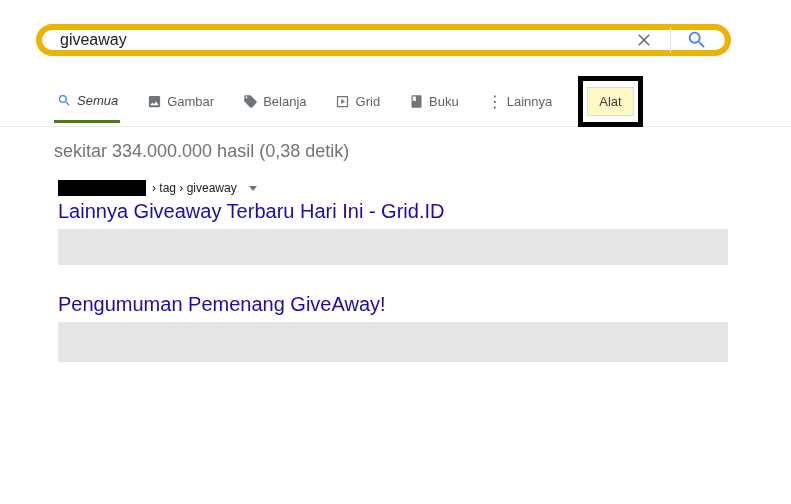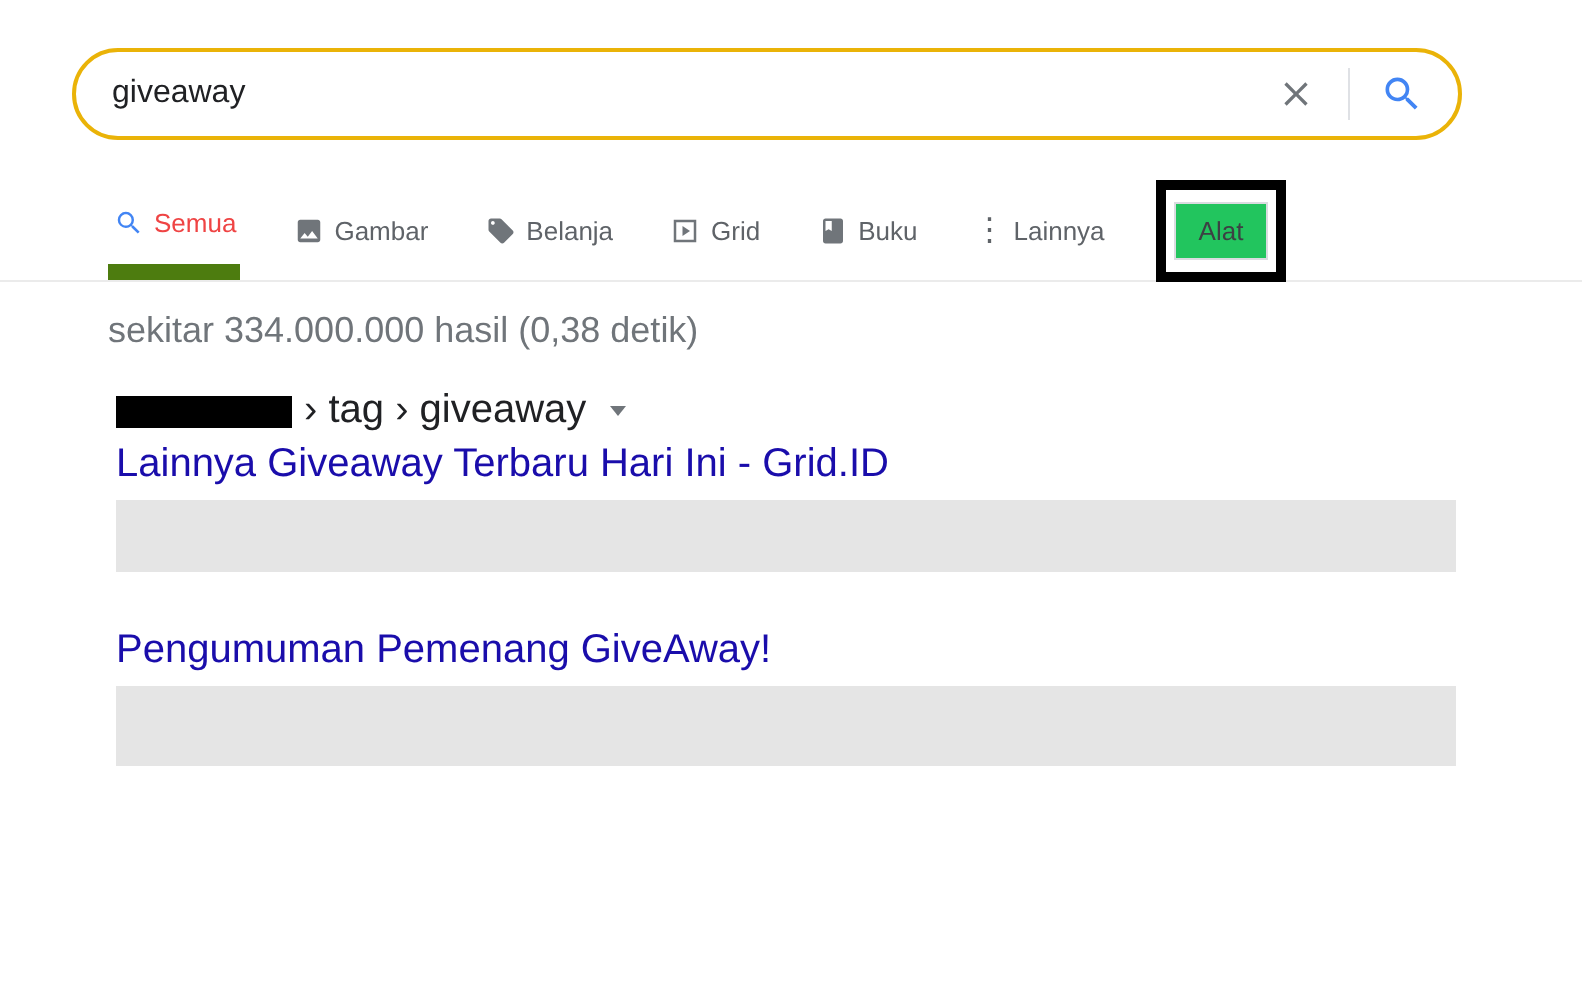--- a/index.html
+++ b/index.html
@@ -1,22 +1,22 @@
 <!DOCTYPE html>
 <html><head>
   <meta charset="utf-8">
   <style>
     * { box-sizing: border-box; margin: 0; padding: 0; }
     body { font-family: Arial, sans-serif; background: white; width: 791px; }
     
     .search-container { padding: 24px 36px 0 36px; }
     .search-box {
       display: flex; align-items: center;
-      border: 2px solid #eab308; border-radius: 24px;
-      height: 46px; padding: 0 8px 0 18px;
+      border: 6px solid #eab308; border-radius: 24px;
+      height: 32px; padding: 0 8px 0 18px;
       width: 695px;
     }
     .search-input {
       flex: 1; border: none; outline: none;
       font-size: 16px; color: #202124;
     }
     .clear-btn {
       width: 40px; height: 40px; display: flex;
       align-items: center; justify-content: center;
       cursor: pointer; color: #70757a; font-size: 22px;
@@ -34,47 +34,47 @@
     .tabs-wrap { margin-top: 20px; }
     .tabs {
       display: flex; align-items: center; gap: 24px;
       padding: 0 18px 0 18px;
     }
     .tab {
       display: flex; align-items: center; gap: 5px;
       color: #5f6368; font-size: 13px;
       padding: 12px 2px; cursor: pointer;
     }
-    .tab.active { color: #ef4444; border-bottom: 8px solid #4d7c0f; }
+    .tab.active { color: #404040; border-bottom: 3px solid #4d7c0f; font-style: italic; }
     .tab-icon { width: 16px; height: 16px; display:inline-flex; align-items:center; justify-content:center; }
     .dots-icon { color: #5f6368; font-size: 16px; line-height:1; letter-spacing:-1px; }
     .alat-wrap {
       border: 5px solid black;
       padding: 6px 4px;
       display: inline-flex;
     }
     .alat-btn {
-      background: #22c55e; border: 1px solid #dadce0;
+      background: #fef9c3; border: 1px solid #dadce0;
       padding: 6px 11px; font-size: 13px; color: #3c4043;
       cursor: pointer;
     }
     .hr { border: none; border-top: 1px solid #ebebeb; margin-top: -1px; }
     
     .stats {
       color: #70757a; font-size: 18px;
       padding: 14px 0 0 54px;
     }
     
     .results { padding: 18px 0 0 58px; }
     .result { margin-bottom: 28px; width: 670px; }
     .cite-row { display: flex; align-items: center; gap: 6px; margin-bottom: 4px; }
     .redact { background: black; display: inline-block; }
     .redact.r1 { width: 88px; height: 16px; }
     .redact.r2 { width: 184px; height: 16px; }
-    .breadcrumb { color: #202124; font-size: 20px; }
+    .breadcrumb { color: #202124; font-size: 12px; }
     .caret-down {
       width: 0; height: 0; display: inline-block;
       border-left: 4px solid transparent;
       border-right: 4px solid transparent;
       border-top: 5px solid #70757a;
       margin-left: 6px; vertical-align: middle;
     }
     .title {
       color: #1a0dab; font-size: 20px;
       cursor: pointer; display: inline-block;

